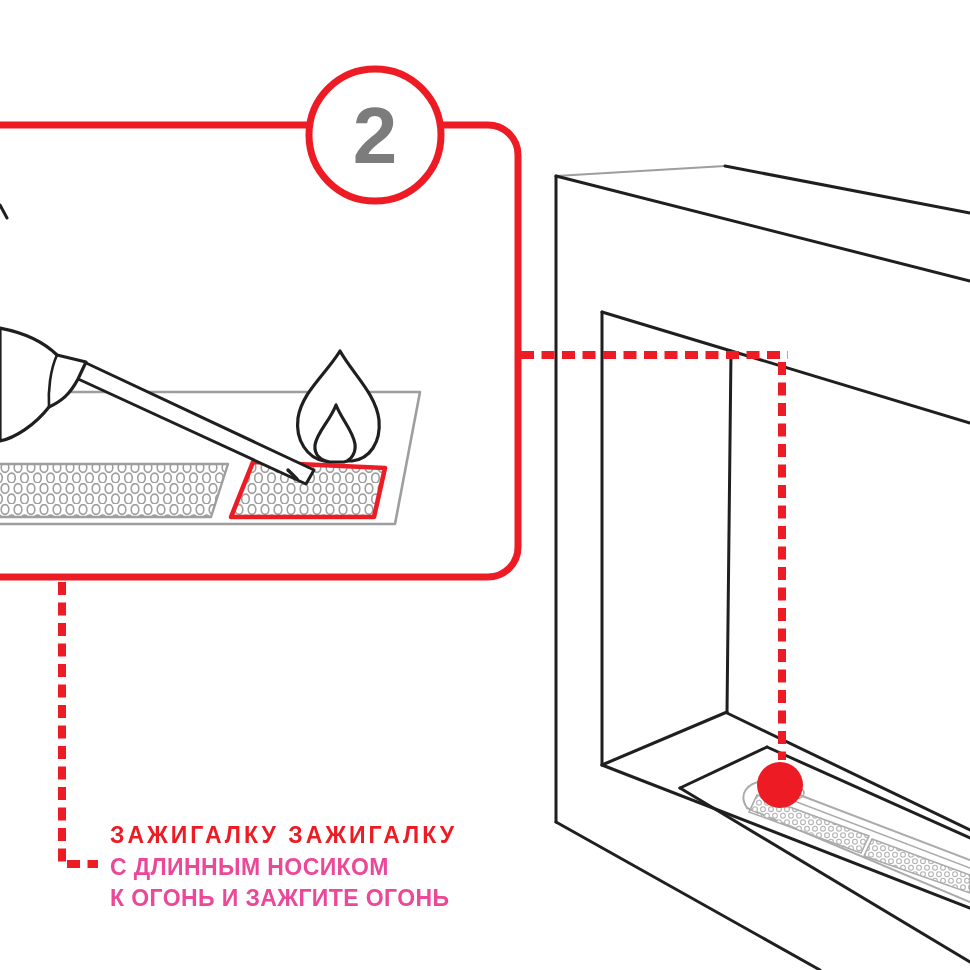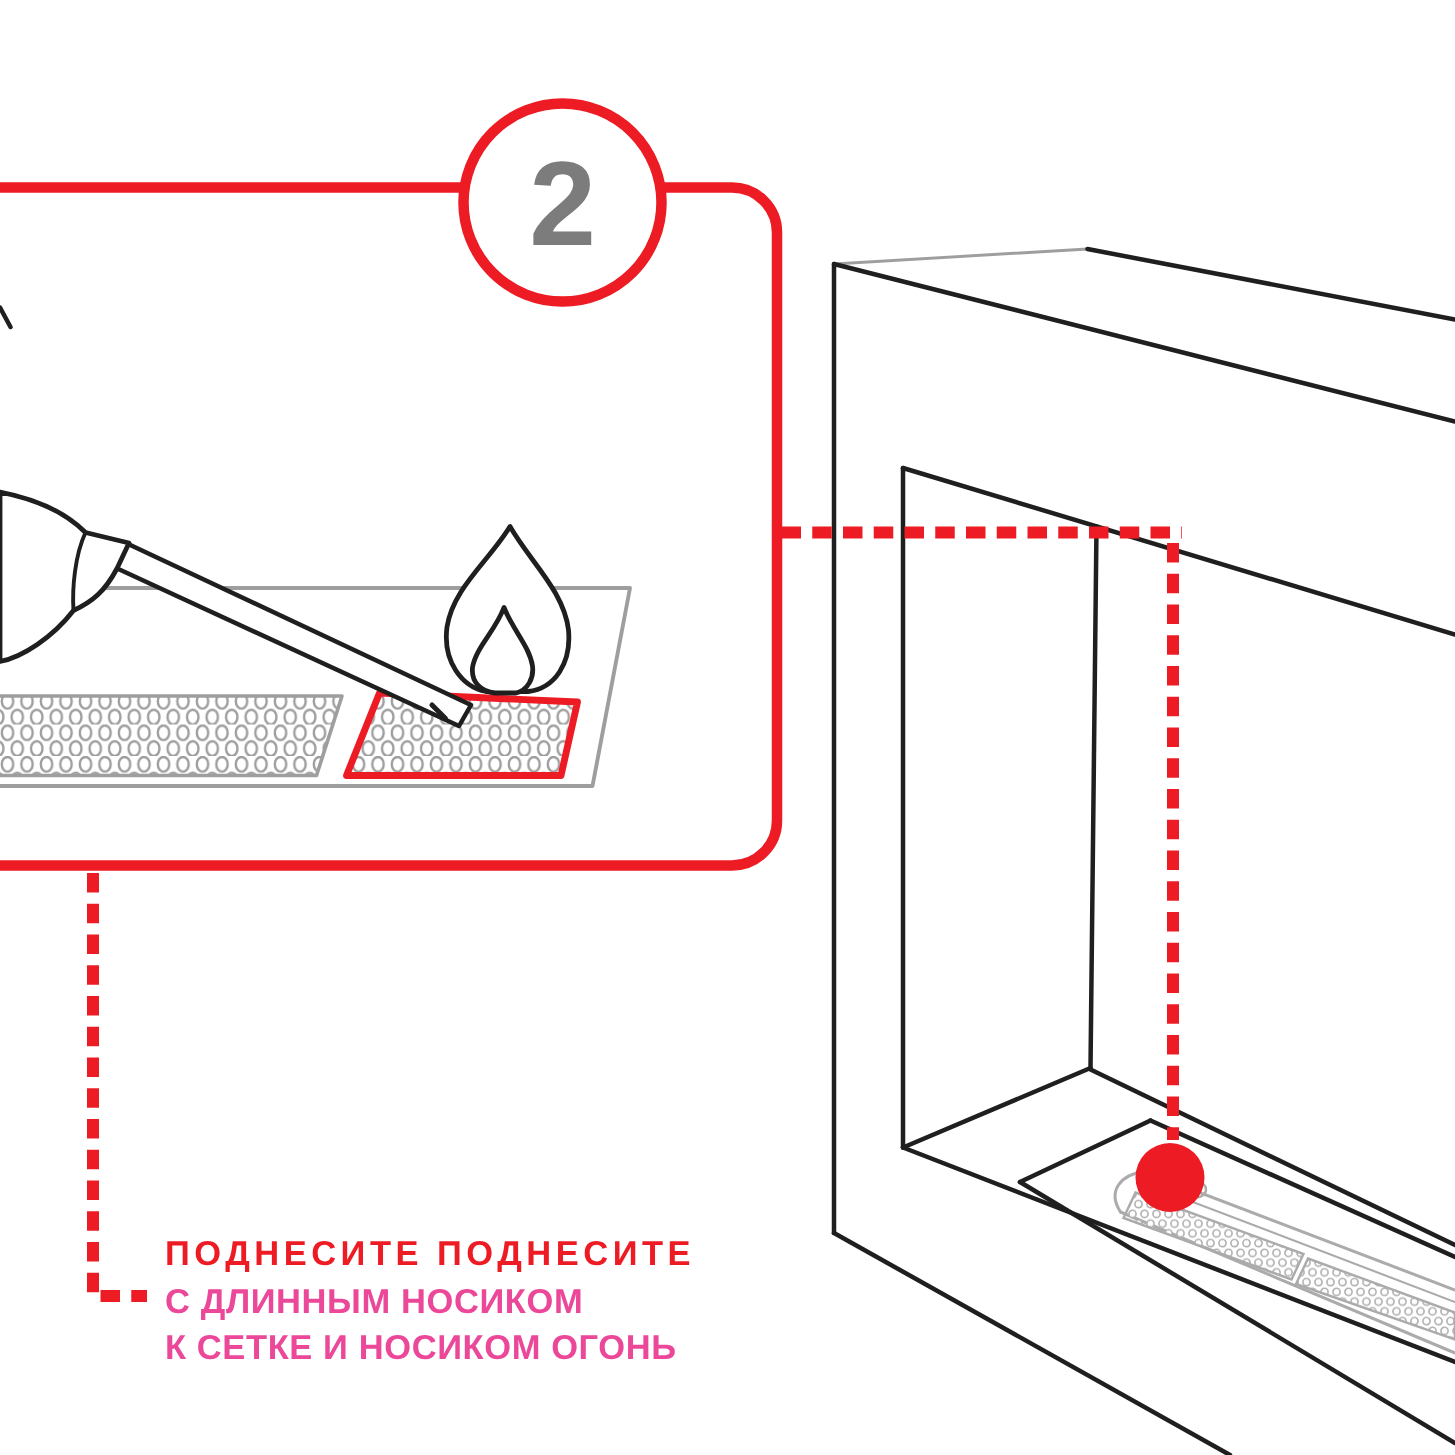--- a/index.html
+++ b/index.html
@@ -93,18 +93,18 @@
   </g>
   <circle cx="780" cy="785" r="23" fill="#ed1c24"></circle>
 
   <g>
     <circle cx="375" cy="135" r="66" fill="#ffffff" stroke="#ed1c24" stroke-width="7"></circle>
     <text x="375" y="163" text-anchor="middle" font-size="80" class="stepnum" fill="#7c7c7d">2</text>
   </g>
 </svg>
 
 <div class="caption">
-  <div class="l1">ПОДНЕСИТЕ ПОДНЕСИТЕ</div>
+  <div class="l1">ЗАЖИГАЛКУ ЗАЖИГАЛКУ</div>
   <div class="l2">С ДЛИННЫМ НОСИКОМ</div>
-  <div class="l3">К СЕТКЕ И НОСИКОМ ОГОНЬ</div>
+  <div class="l3">К ОГОНЬ И ЗАЖГИТЕ ОГОНЬ</div>
 </div>
 
 </div>
 
 </body></html>

